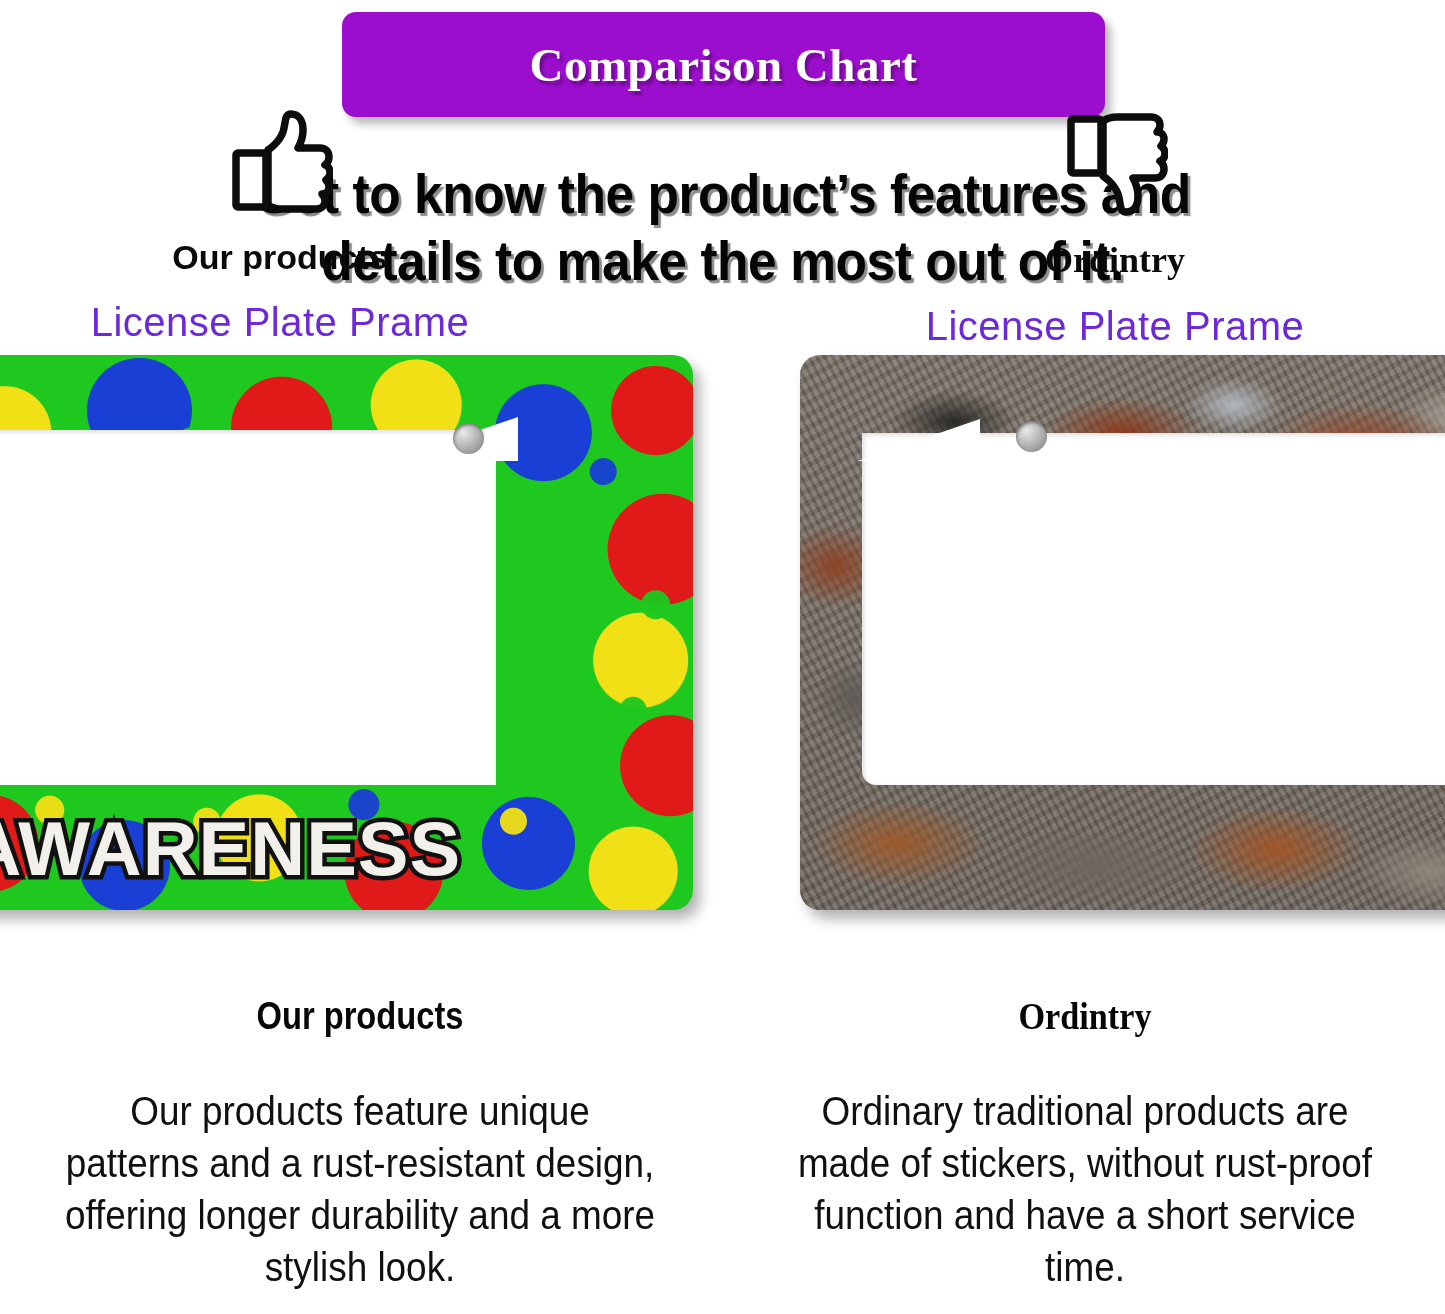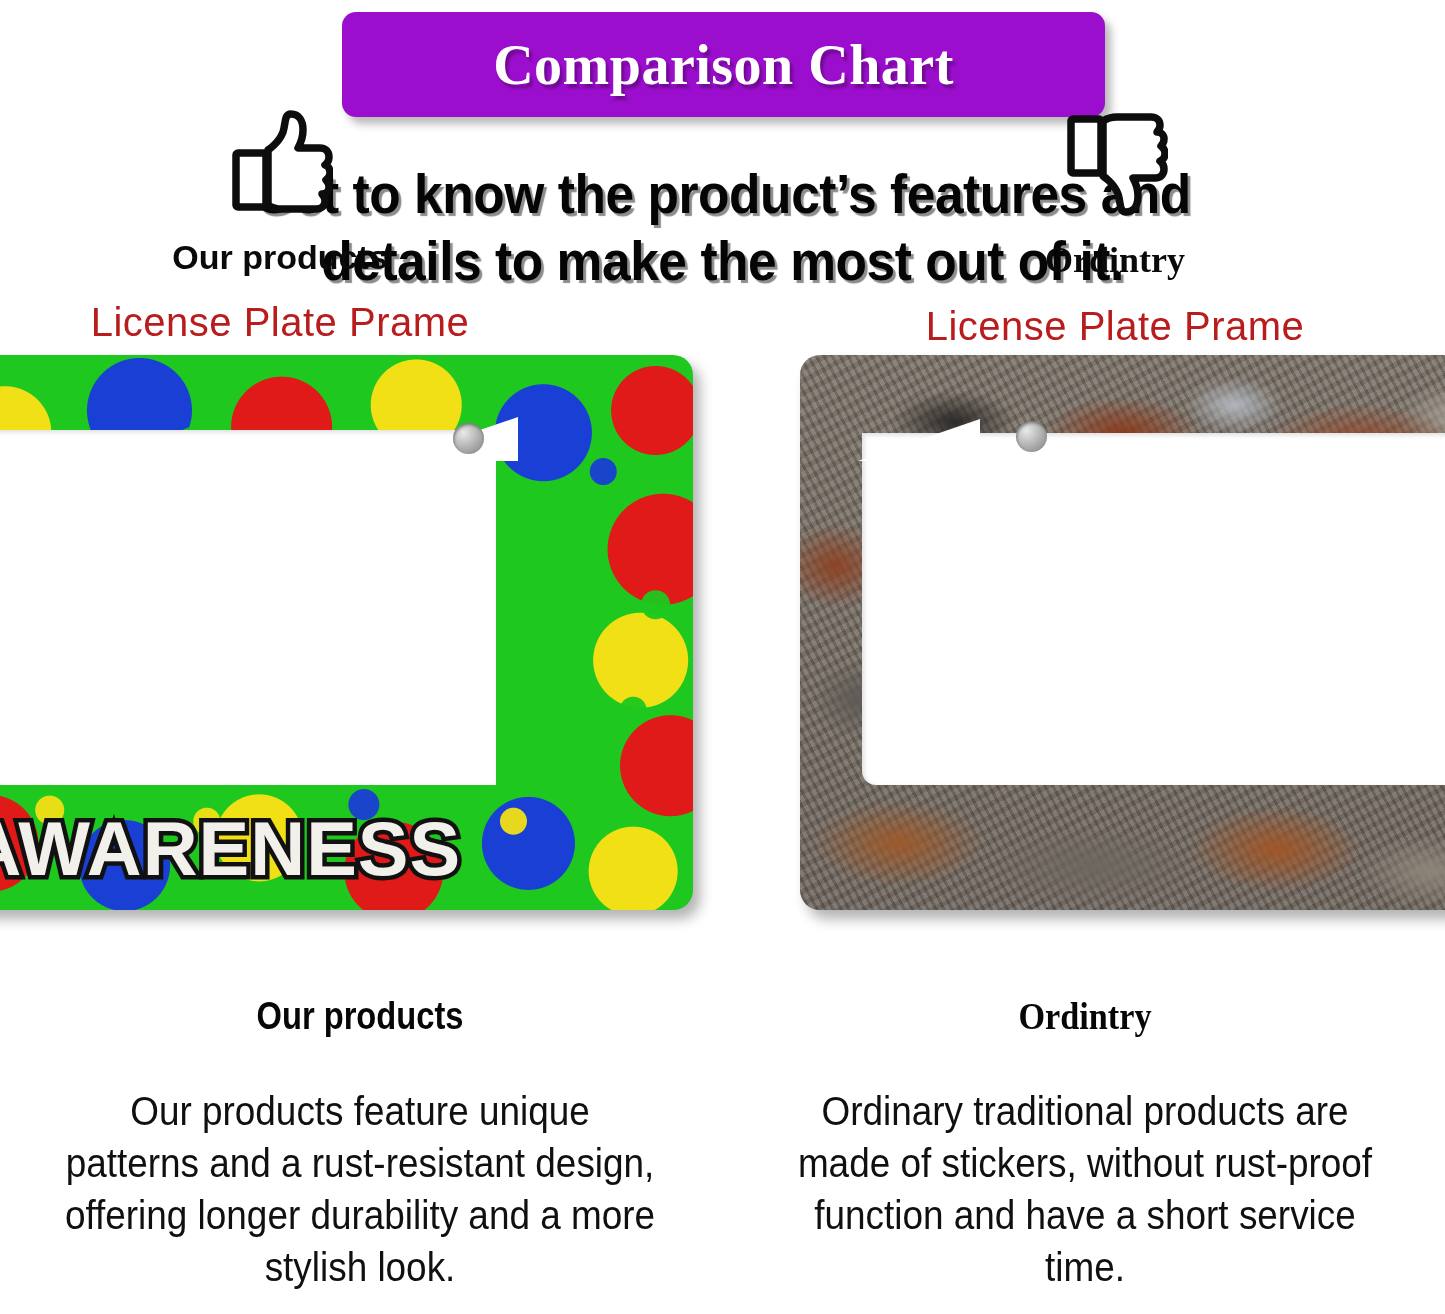--- a/index.html
+++ b/index.html
@@ -15,21 +15,21 @@
   #title-banner{
     position:absolute;left:342px;top:12px;width:763px;height:105px;
     background:#9c0ecd;
     border-radius:14px;
     box-shadow:6px 7px 9px rgba(0,0,0,0.28);
     display:flex;align-items:center;justify-content:center;
   }
   #title-text{
     font-family:"Liberation Serif", serif;
     font-weight:bold;
-    font-size:56px;
+    font-size:47px;
     color:#ffffff;
     letter-spacing:0.5px;
     text-shadow:3px 4px 3px rgba(0,0,0,0.30);
     white-space:nowrap;
   }
 
   
   #subtitle{
     position:absolute;left:80px;top:160px;width:1285px;
     text-align:center;
@@ -180,21 +180,21 @@
     font-size:34px;line-height:1;
     color:#0a0a0a;
   }
   .brand-name.sans{font-family:"Liberation Sans", sans-serif;font-weight:bold;}
   .brand-name.serif{font-family:"Liberation Serif", serif;font-weight:bold;font-size:36px;}
   .plate-label{
     margin-top:28px;
     font-family:"Liberation Sans", sans-serif;
     font-weight:300;
     font-size:40px;line-height:1;
-    color:#b91c1c;
+    color:#6d28d9;
     letter-spacing:0.5px;
   }
 
   
   .bottom-col{position:absolute;top:995px;text-align:center;}
   #bottom-left{left:30px;width:660px;}
   #bottom-right{left:755px;width:660px;}
 
   .col-heading{
     font-size:38px;line-height:1.15;color:#070707;margin:0 0 46px 0;

